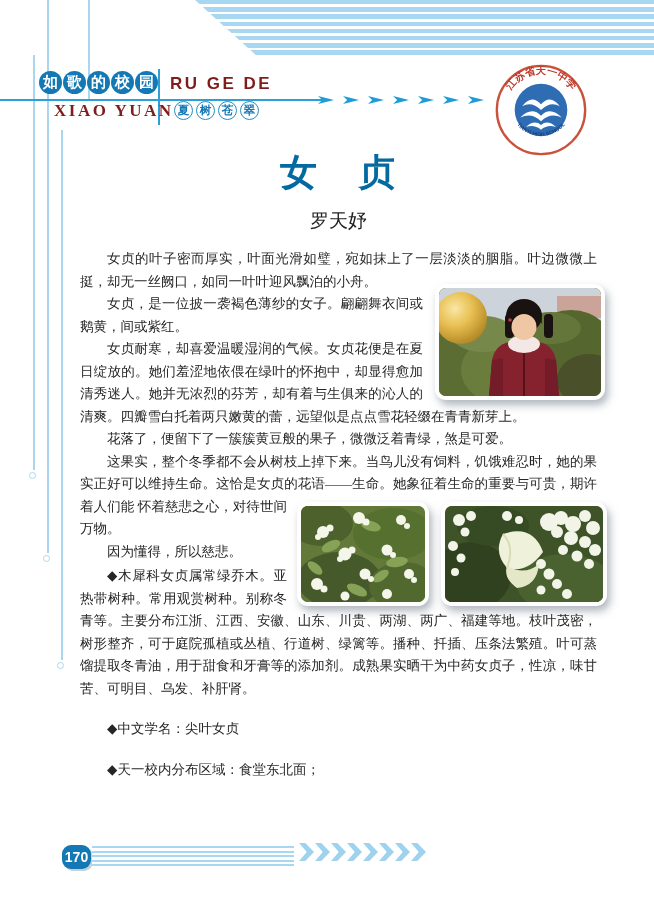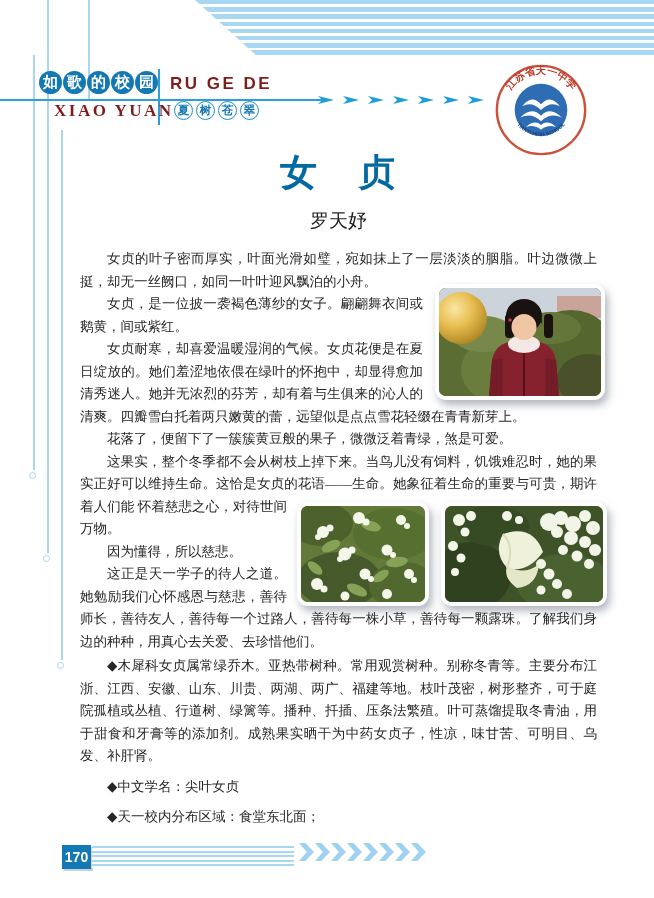--- a/index.html
+++ b/index.html
@@ -40,35 +40,35 @@
   .h-arrows { position:absolute; left:318px; top:96px; display:flex; gap:9px; }
   .h-arrow { width:16px; height:8px; background:#1E9CD7;
     clip-path:polygon(0 0,100% 50%,0 100%,26% 50%); }
   .logo { position:absolute; left:494px; top:61px; width:94px; height:98px; }
   
   .article { position:absolute; left:80px; top:148px; width:517px; }
   .title { text-align:center; font-size:37px; font-weight:bold; color:#0369a1; letter-spacing:2px; }
   .author { text-align:center; font-size:19px; color:#222; margin:10px 0 14px; }
   .body-text { font-size:13.5px; line-height:22.5px; text-align:justify; }
   .para { text-indent:2em; }
-  .bullet { text-indent:2em; margin-top:8px; }
+  .bullet { text-indent:2em; margin-top:18px; }
   .bullet:first-child { margin-top:2px; }
   
   .photo-frame {
     border:4px solid #fff; border-radius:11px; overflow:hidden; background:#6b7d3c;
     box-shadow:3px 5px 8px rgba(110,122,134,.55);
   }
   .photo-frame svg { display:block; }
   .photo-student { float:right; margin:-9px -8px 4px 12px; }
   .photo-row { float:right; margin:6px -10px 2px 10px; display:flex; gap:12px; }
   
   .page-num {
     position:absolute; left:62px; top:845px; width:29px; height:24px; background:#1478B4;
     color:#fff; font-family:"Liberation Sans","DejaVu Sans",sans-serif; font-weight:bold;
-    font-size:14px; line-height:24px; text-align:center; box-shadow:2px 2px 0 #C6D2DA;
+    font-size:14px; line-height:24px; text-align:center; box-shadow:2px 2px 0 #C6D2DA;border-radius:9px;
   }
   .footer-lines {
     position:absolute; left:92px; top:846px; width:202px; height:22px;
     background:repeating-linear-gradient(to bottom,#A8D7F2 0 2px,#ffffff 2px 4.6px);
   }
   .footer-chevrons { position:absolute; left:299px; top:843px; display:flex; gap:1px; }
   .chev { width:15px; height:18px; background:#9FD2EF;
     clip-path:polygon(0 0,42% 0,100% 50%,42% 100%,0 100%,52% 50%); }
 </style>
 </head>
@@ -280,23 +280,20 @@
             </svg>
           </span>
         </span>
         <span>怀着慈悲之心，对待世间万物。</span>
       </div>
 
       <div class="para">
         <span>因为懂得，所以慈悲。</span>
       </div>
 
-      <div class="para">
-        <span>这正是天一学子的待人之道。她勉励我们心怀感恩与慈悲，善待师长，善待友人，善待每一个过路人，善待每一株小草，善待每一颗露珠。了解我们身边的种种，用真心去关爱、去珍惜他们。</span>
-      </div>
 
       <div class="bullets">
         <div class="bullet">◆木犀科女贞属常绿乔木。亚热带树种。常用观赏树种。别称冬青等。主要分布江浙、江西、安徽、山东、川贵、两湖、两广、福建等地。枝叶茂密，树形整齐，可于庭院孤植或丛植、行道树、绿篱等。播种、扦插、压条法繁殖。叶可蒸馏提取冬青油，用于甜食和牙膏等的添加剂。成熟果实晒干为中药女贞子，性凉，味甘苦、可明目、乌发、补肝肾。</div>
         <div class="bullet">◆中文学名：尖叶女贞</div>
         <div class="bullet">◆天一校内分布区域：食堂东北面；</div>
       </div>
     </div>
   </div>
 
   <div class="page-num">170</div>

